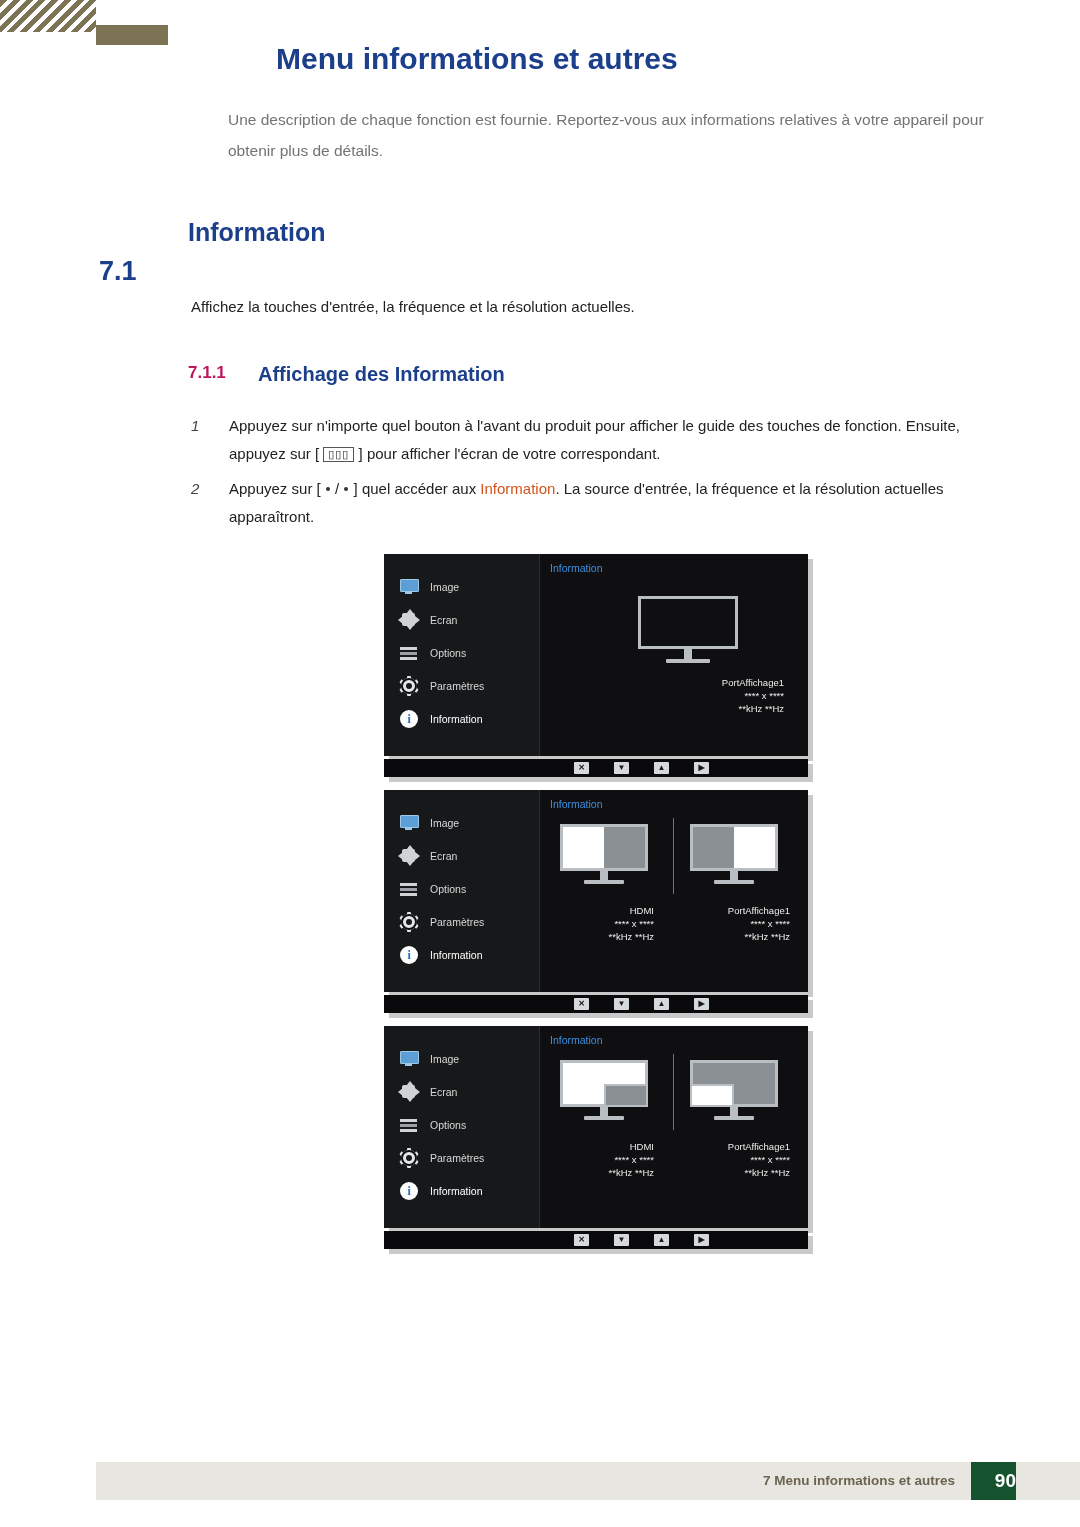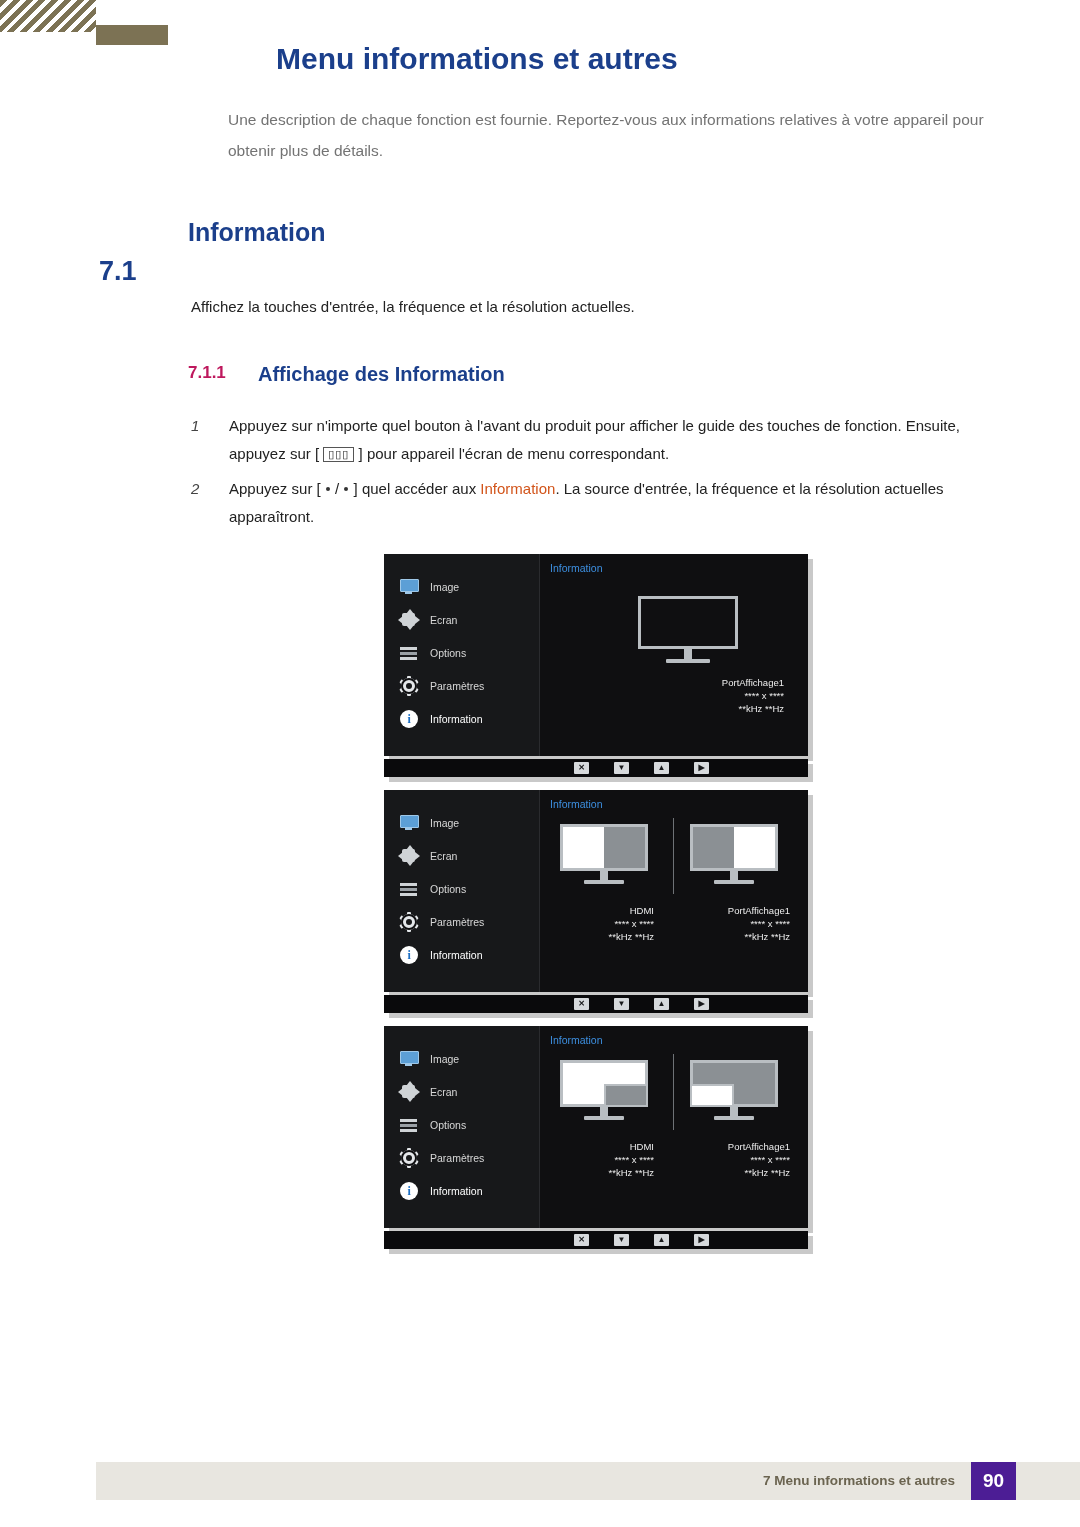--- a/index.html
+++ b/index.html
@@ -369,25 +369,25 @@
     right: 125px;
     font-size: 13.5px;
     font-weight: bold;
     color: #6b6450;
   }
   .page-num-box {
     position: absolute;
     top: 1462px;
     left: 971px;
     width: 45px; height: 38px;
-    background: #4c1d95;
+    background: #14532d;
     color: #ffffff;
     font-size: 19px;
     font-weight: bold;
-    text-align: center;
+    text-align: right;
     line-height: 38px;
   }
 </style>
 </head>
 <body>
 
 <div class="top-band"></div>
 <div class="top-band-white"></div>
 <div class="hatch"></div>
 <div class="tab-block"></div>
@@ -401,21 +401,21 @@
 <div class="sec-desc">Affichez la touches d'entrée, la fréquence et la résolution actuelles.</div>
 
 <div class="sub-num">7.1.1</div>
 <div class="sub-title">Affichage des Information</div>
 
 <div class="step" id="step1">
   <span class="num">1</span>
   <span class="body">
     <span>Appuyez sur n'importe quel bouton à l'avant du produit pour afficher le guide des touches de fonction. Ensuite, appuyez sur [</span>
     <span class="inline-btn">▯▯▯</span>
-    <span>] pour appareil l'écran de menu correspondant.</span>
+    <span>] pour afficher l'écran de votre correspondant.</span>
   </span>
 </div>
 
 <div class="step" id="step2">
   <span class="num">2</span>
   <span class="body">
     <span>Appuyez sur [</span>
     <span class="dot"></span>
     <span>/</span>
     <span class="dot"></span>

